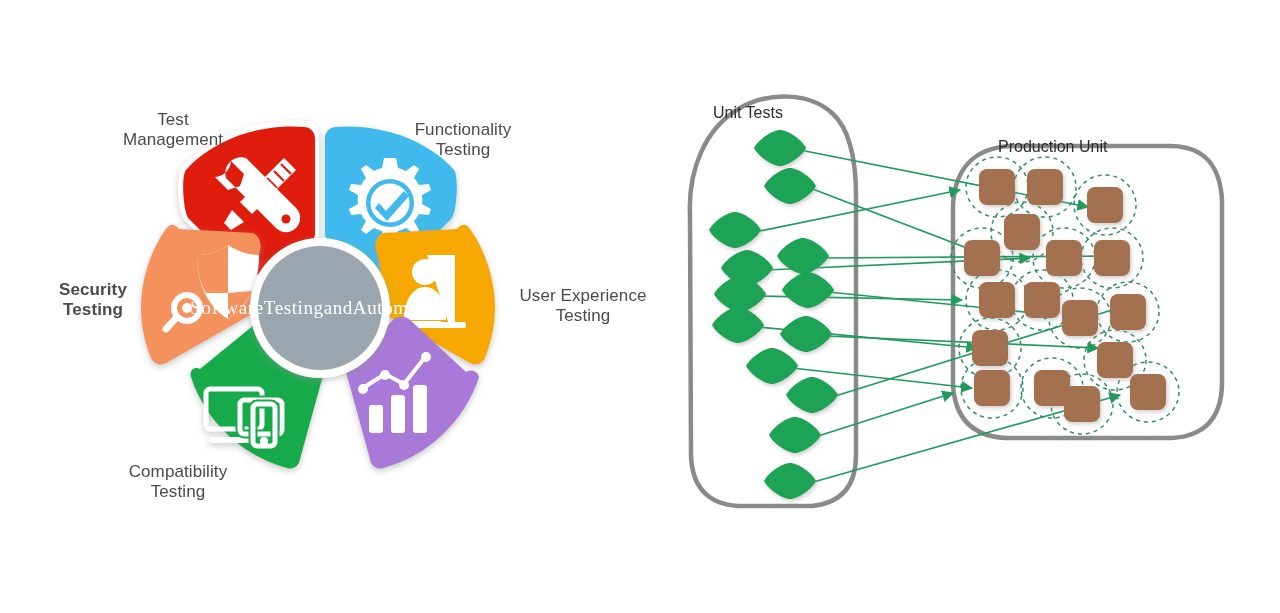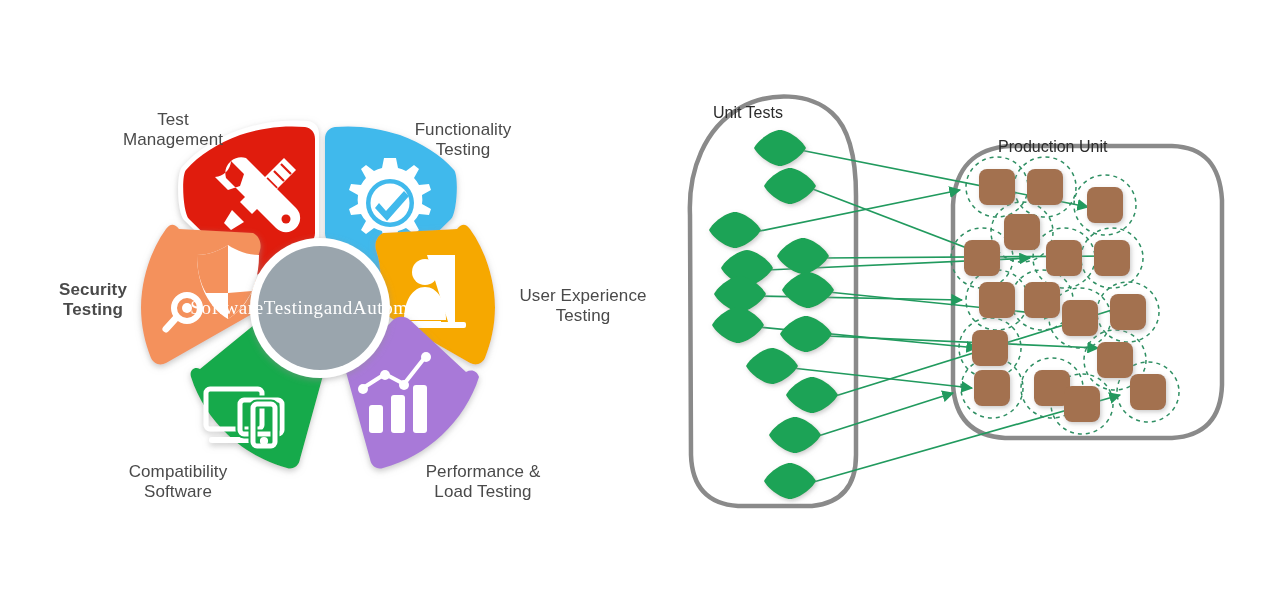--- a/index.html
+++ b/index.html
@@ -277,24 +277,22 @@
       <span>and</span>
       <span>Automation</span>
     </div>
 
     <div class="petal-label" style="left:113px;top:110px;width:120px;">Test
 Management</div>
     <div class="petal-label" style="left:398px;top:120px;width:130px;">Functionality
 Testing</div>
     <div class="petal-label" style="left:508px;top:286px;width:150px;">User Experience
 Testing</div>
-    <div class="petal-label" style="left:408px;top:462px;width:150px;">Performance &amp;
-Load Testing</div>
     <div class="petal-label" style="left:108px;top:462px;width:140px;">Compatibility
-Software</div>
+Testing</div>
     <div class="petal-label" style="left:38px;top:280px;width:110px;font-weight:bold;">Security
 Testing</div>
   </div>
 
   <div id="map-panel">
     <svg id="map-svg" width="620" height="613" viewBox="0 0 620 613">
       <defs>
         <marker id="arrowHead" viewBox="0 0 10 10" refX="9" refY="5" markerWidth="7" markerHeight="7" orient="auto-start-reverse">
           <path d="M 0 0 L 10 5 L 0 10 z" fill="#219A5E"></path>
         </marker>

